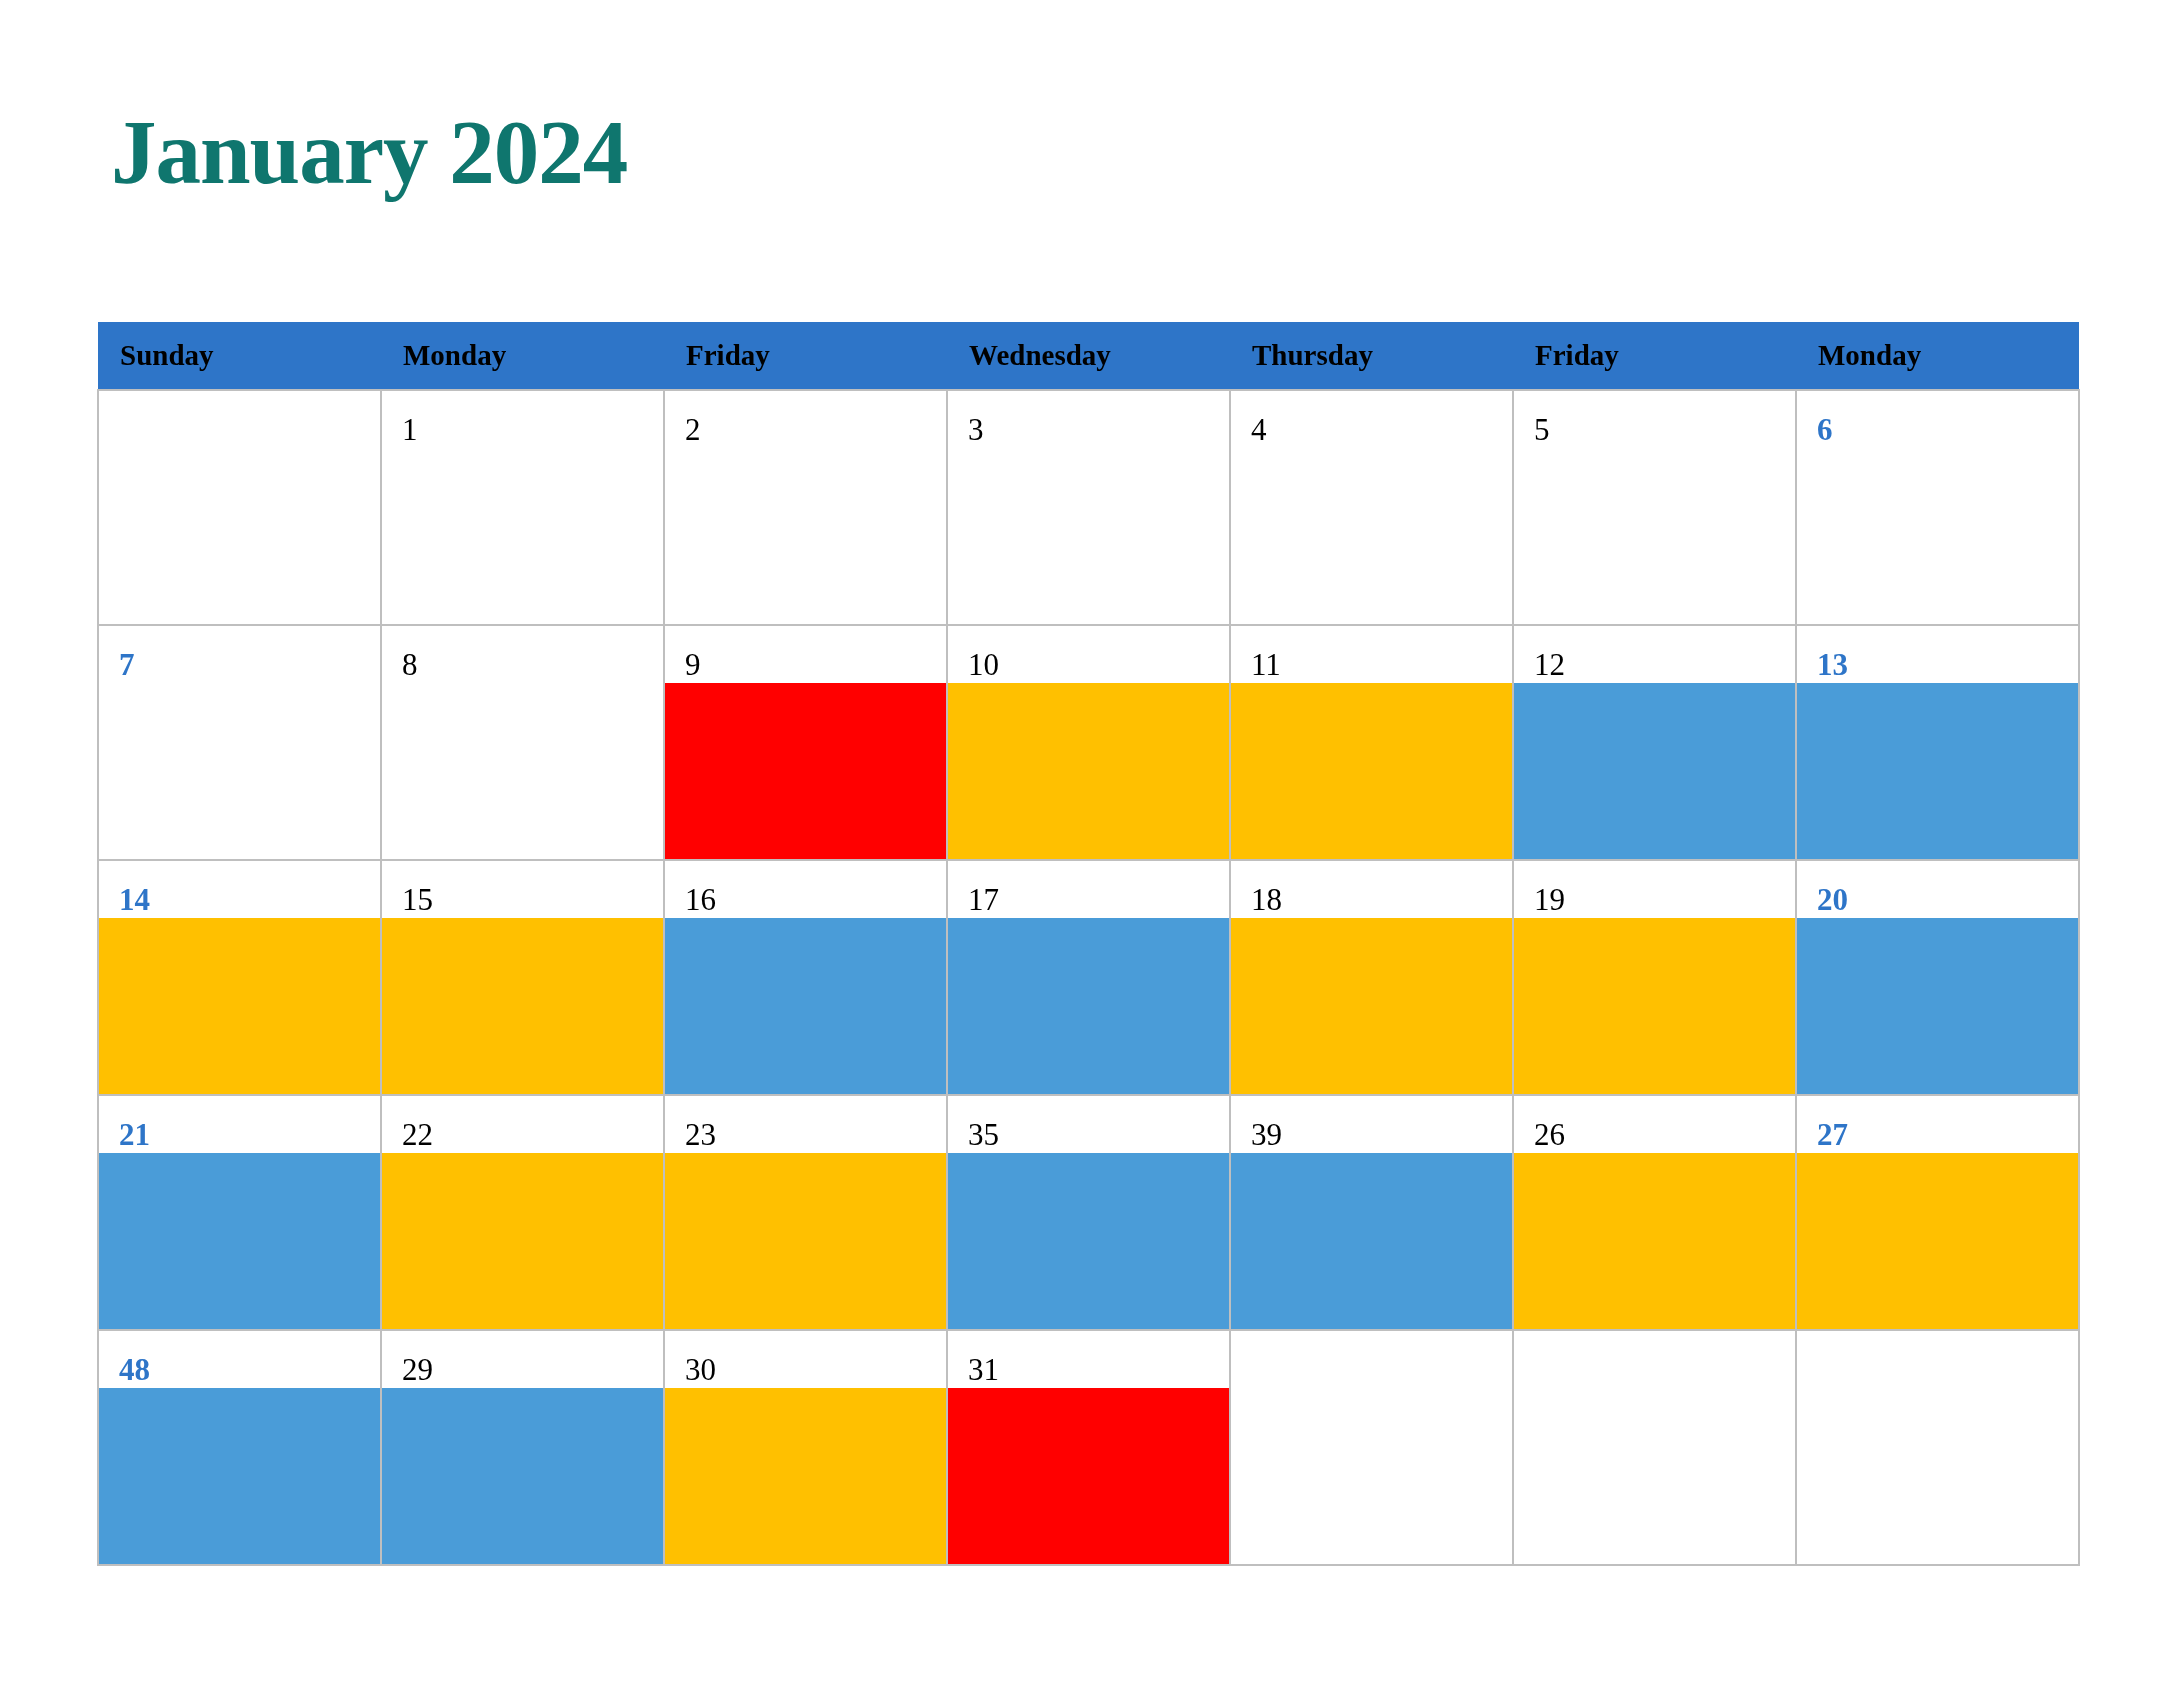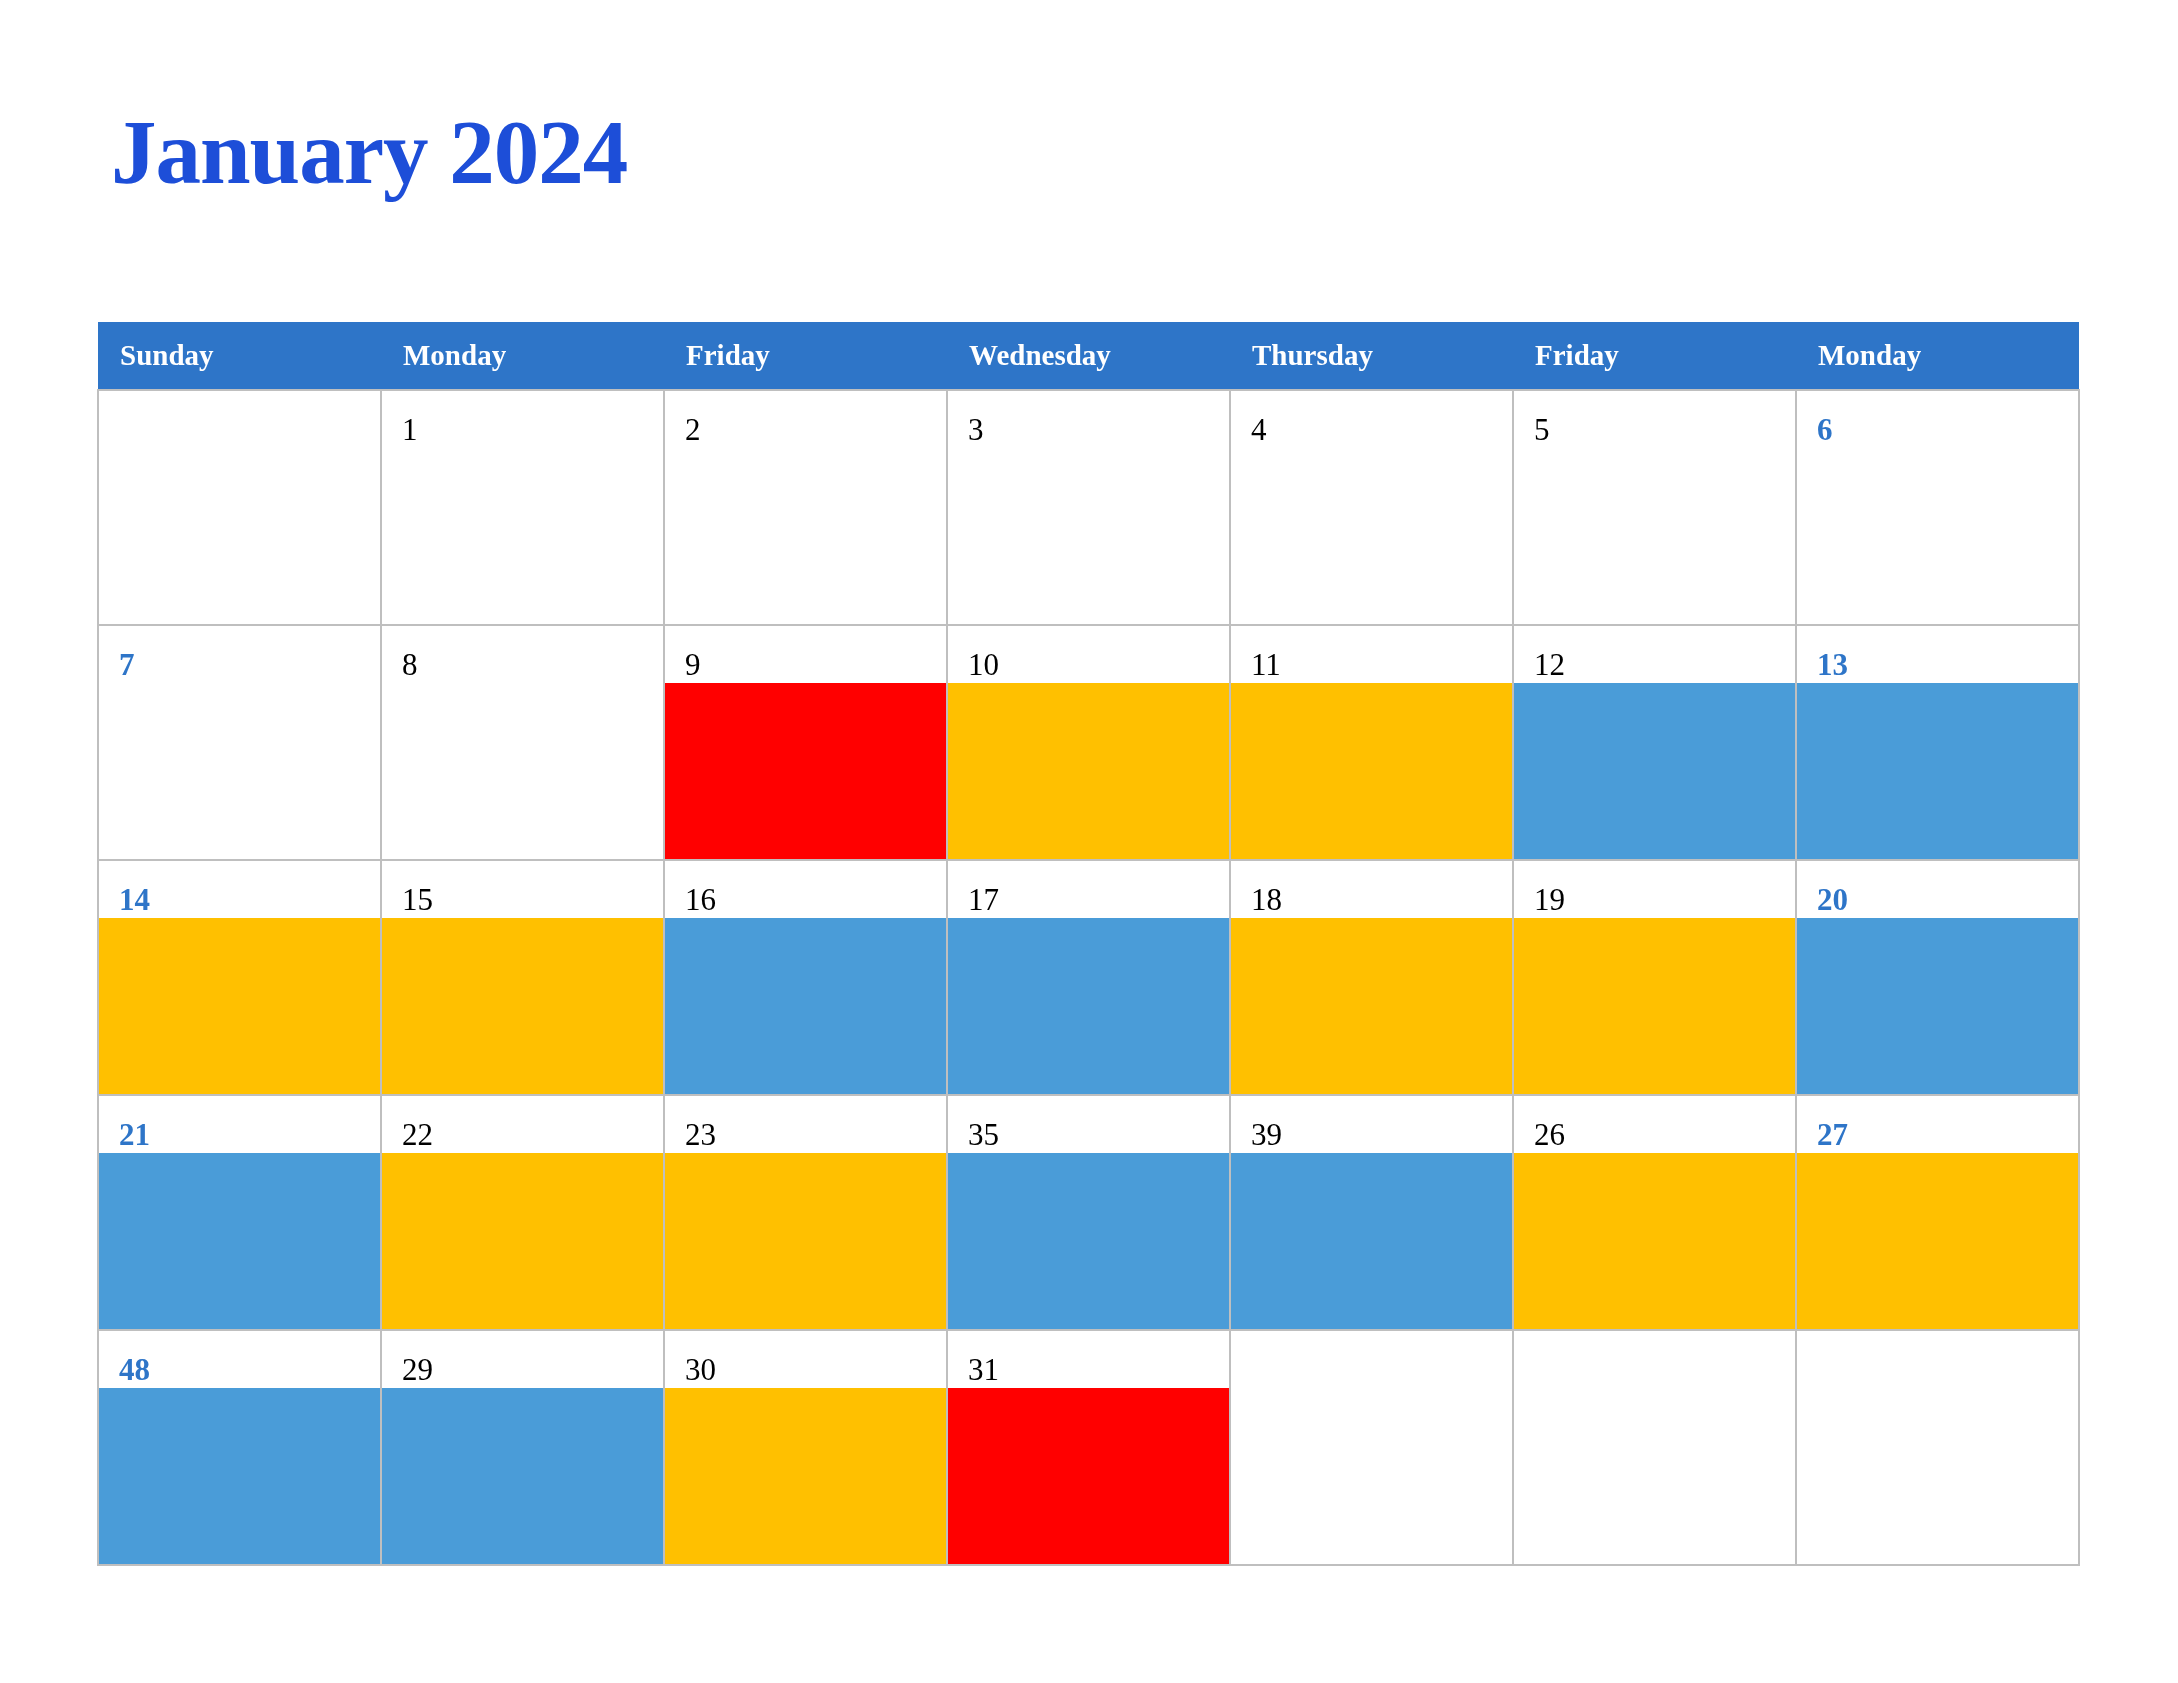--- a/index.html
+++ b/index.html
@@ -23,41 +23,41 @@
   
   .cal-title {
     position: absolute;
     left: 111px;
     top: 107px;
     font-family: "Liberation Serif", "DejaVu Serif", serif;
     font-weight: bold;
     font-size: 91px;
     line-height: 1;
     letter-spacing: -1px;
-    color: #1d4ed8;
+    color: #0f766e;
     white-space: nowrap;
   }
 
   
   .cal-wrap {
     position: absolute;
     left: 97px;
     top: 322px;
     width: 1980px;
   }
   table.calendar {
     border-collapse: collapse;
     table-layout: fixed;
     width: 1980px;
   }
   table.calendar col { width: 283px; }
 
   thead th.dow-head {
     background: #2e75c8;
-    color: #ffffff;
+    color: #000000;
     font-family: "Liberation Serif", "DejaVu Serif", serif;
     font-weight: bold;
     font-size: 29px;
     text-align: left;
     padding: 17px 0 17px 22px;
     height: 30px;
     border: none;
     vertical-align: middle;
   }
 

